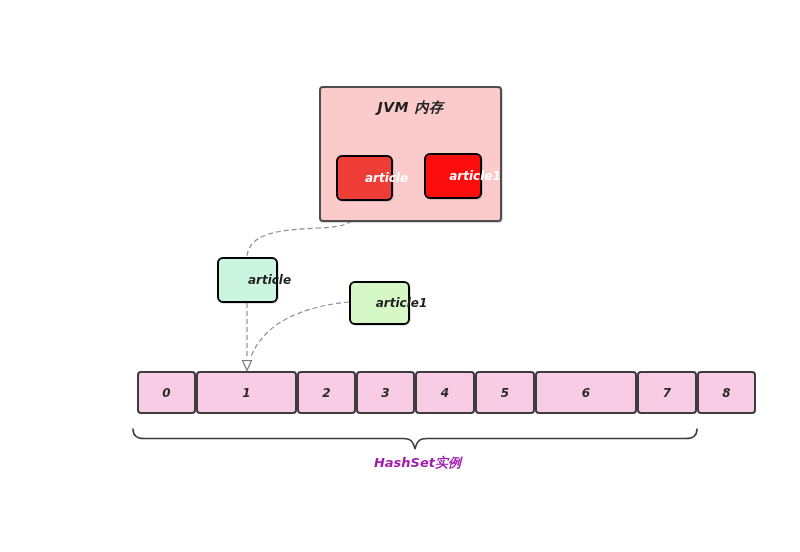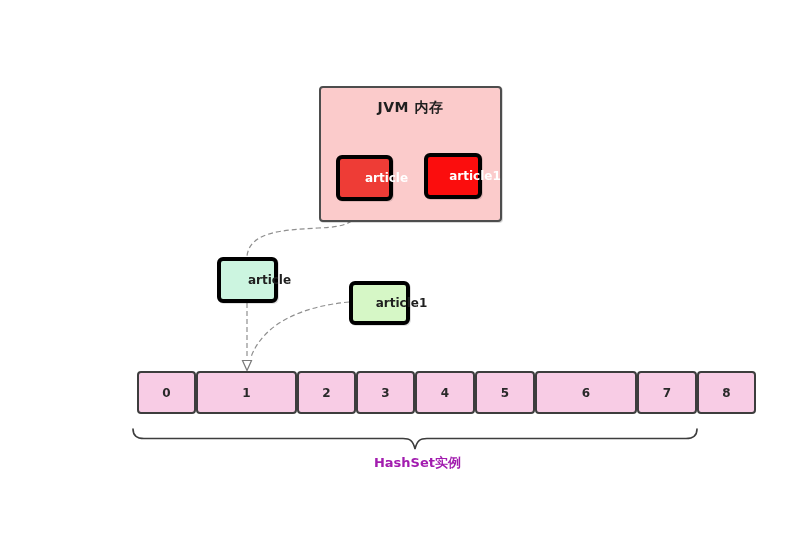--- a/index.html
+++ b/index.html
@@ -1,34 +1,34 @@
 <!DOCTYPE html>
 <html><head>
 <meta charset="utf-8">
 <style>
   html,body{margin:0;padding:0;background:#fff;}
   .canvas{
     position:relative;width:800px;height:552px;background:#ffffff;overflow:hidden;
-    font-family:"DejaVu Sans","Liberation Sans",sans-serif;font-weight:bold;
+    font-family:"DejaVu Sans","Liberation Sans",sans-serif;font-weight:bold;font-style:italic;
   }
   .connectors{position:absolute;left:0;top:0;width:800px;height:552px;pointer-events:none;}
   .dashed{fill:none;stroke:#8f8f8f;stroke-width:1.2;stroke-dasharray:5 3;}
   .arrowhead{fill:#ffffff;stroke:#7a7a7a;stroke-width:1.2;}
   .brace{fill:none;stroke:#3d3d3d;stroke-width:1.6;stroke-linecap:round;}
 
   .jvm-box{
     position:absolute;left:319px;top:86px;width:183px;height:136px;box-sizing:border-box;
     background:#fbcbcb;border:2px solid #4d4d4d;border-radius:4px;
     box-shadow:1px 1px 0 rgba(0,0,0,0.15);
   }
   .jvm-title{
     margin-top:11px;text-align:center;font-size:14px;color:#1f1f1f;letter-spacing:0.5px;
   }
   .obj{
-    position:absolute;box-sizing:border-box;border:4px solid #000000;border-radius:6px;
+    position:absolute;box-sizing:border-box;border:2px solid #000000;border-radius:6px;
     display:flex;align-items:center;justify-content:center;font-size:12px;
     box-shadow:1px 1px 0 rgba(0,0,0,0.12);
     padding-left:44px;
   }
   .obj.red{color:#ffffff;}
   .obj.green{color:#1f1f1f;}
   .red-article {left:336px;top:155px;width:57px;height:46px;background:#ee3c36;}
   .red-article1{left:424px;top:153px;width:58px;height:46px;background:#fb0d0d;}
   .green-article {left:217px;top:257px;width:61px;height:46px;background:#ccf5e0;}
   .green-article1{left:349px;top:281px;width:61px;height:44px;background:#d6f7c6;}

